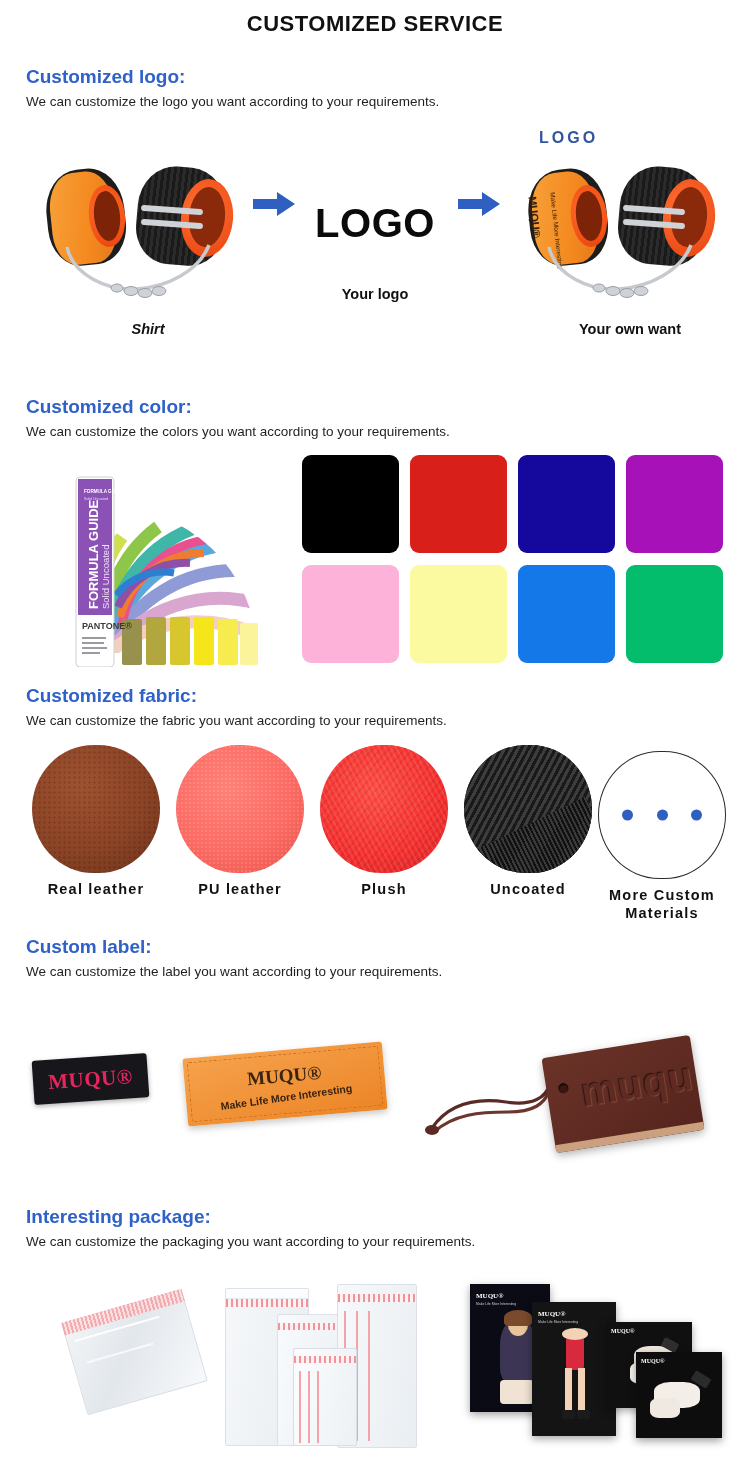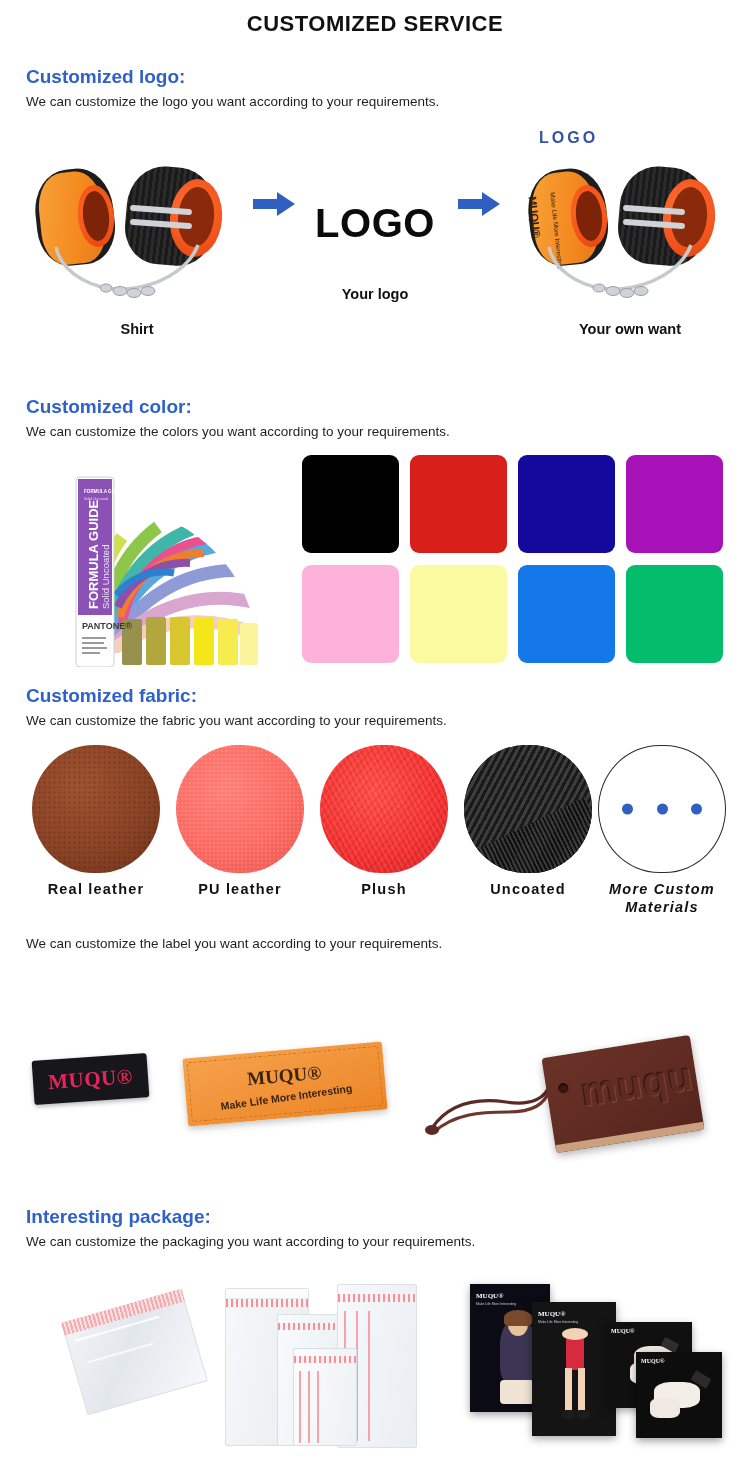--- a/index.html
+++ b/index.html
@@ -89,21 +89,21 @@
 <div class="page">
 
   <div class="hdr-title">CUSTOMIZED SERVICE</div>
 
   <div class="sec" style="top:66px;">
     <div class="sec-title">Customized logo:</div>
     <div class="sec-desc">We can customize the logo you want according to your requirements.</div>
 
     <div class="flow">
 
-      <div class="flow-cell" style="left:22px; top:40px; width:230px;">
+      <div class="flow-cell" style="left:33px; top:40px; width:230px;font-style:italic;">
         <div class="cuffs" style="margin:0 auto;">
 
           <div class="cuff" style="left:6px; top:8px; width:82px; height:100px;">
             <div style="position:absolute;left:0;top:0;width:78px;height:96px;background:#1d1d1d;border-radius:44% 44% 40% 40%;transform:rotate(-6deg);"></div>
             <div style="position:absolute;left:4px;top:3px;width:64px;height:92px;background:linear-gradient(100deg,#f7a23a,#f4891f 60%,#e5771a);border-radius:40% 40% 36% 36%;transform:rotate(-6deg);"></div>
             <div style="position:absolute;left:42px;top:16px;width:36px;height:62px;background:radial-gradient(circle at 40% 40%,#ff6a28,#e8430d);border-radius:50%;transform:rotate(-6deg);"></div>
             <div style="position:absolute;left:47px;top:22px;width:26px;height:50px;background:#7d2308;border-radius:50%;transform:rotate(-6deg);"></div>
           </div>
 
           <div class="cuff" style="left:96px; top:6px; width:100px; height:104px;">
@@ -280,33 +280,34 @@
     </div>
 
     <div class="fab" style="left:464px; top:0;">
       <div class="fab-oval" style="background:#262626;">
         <div style="position:absolute;inset:0;background-image:repeating-linear-gradient(118deg,#3d3d3d 0 3px,#191919 3px 6px);"></div>
         <div style="position:absolute;left:-10px;bottom:-6px;width:150px;height:52px;transform:rotate(-26deg);background-image:repeating-linear-gradient(90deg,#3a3a3a 0 2px,#111 2px 4px);"></div>
       </div>
       <div class="fab-cap">Uncoated</div>
     </div>
 
-    <div class="fab" style="left:598px; top:0;font-style:italic;">
+    <div class="fab" style="left:598px; top:6px;">
       <div class="fab-oval" style="background:#ffffff; border:1.3px solid #2b2b2b;">
         <div style="position:absolute;top:50%;left:0;right:0;transform:translateY(-50%);display:flex;justify-content:space-evenly;align-items:center;">
           <span style="width:11px;height:11px;border-radius:50%;background:#2f5fc0;display:block;"></span>
           <span style="width:11px;height:11px;border-radius:50%;background:#2f5fc0;display:block;"></span>
           <span style="width:11px;height:11px;border-radius:50%;background:#2f5fc0;display:block;"></span>
         </div>
       </div>
       <div class="fab-cap">More Custom Materials</div>
     </div>
   </div>
 
   <div class="sec" style="top:936px;">
+    <div class="sec-title">Custom label:</div>
     <div class="sec-desc">We can customize the label you want according to your requirements.</div>
   </div>
 
   <div class="labels">
 
     <div style="position:absolute;left:33px;top:37px;width:115px;height:44px;transform:rotate(-4deg);
                 background:#17161a;border-radius:3px;display:flex;align-items:center;justify-content:center;
                 box-shadow:0 2px 5px rgba(0,0,0,.3);">
       <span style="color:#e8245f;font-size:21px;font-weight:bold;letter-spacing:.5px;font-family:'Liberation Serif',serif;">MUQU®</span>
     </div>

